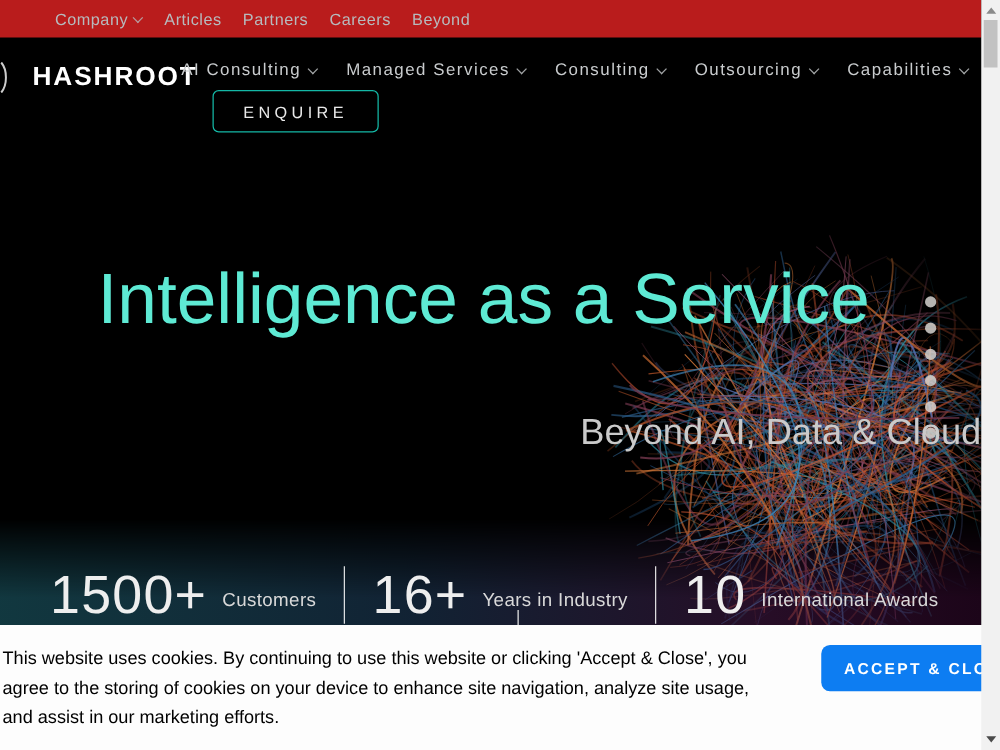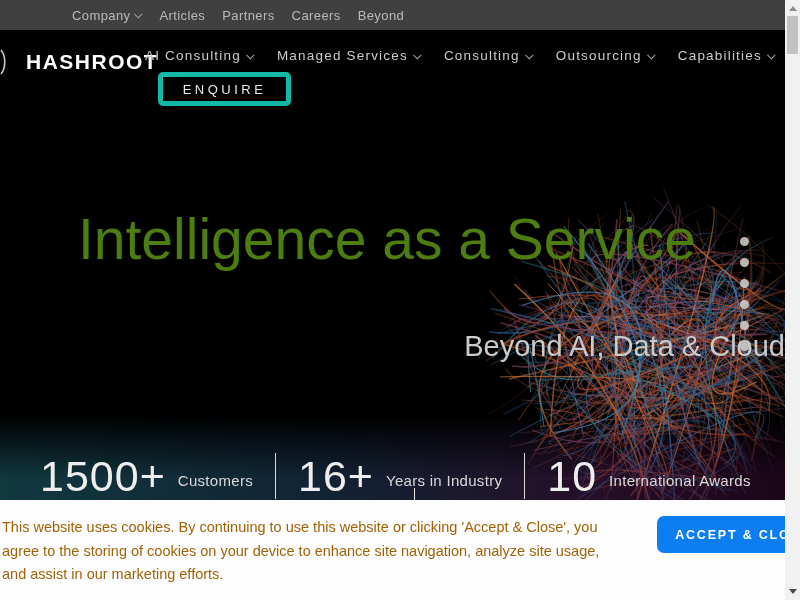--- a/index.html
+++ b/index.html
@@ -1,65 +1,65 @@
 <!DOCTYPE html>
 <html><head>
 <meta charset="utf-8">
 <style>
   * { margin:0; padding:0; box-sizing:border-box; }
   html,body { width:800px; height:600px; overflow:hidden; background:#000;
               font-family:"Liberation Sans", sans-serif; }
   .screen { position:relative; width:800px; height:600px; overflow:hidden; background:#000; }
 
   
-  .topbar { position:absolute; left:0; top:0; width:785px; height:30px; background:#404040;
-            display:flex; align-items:center; padding-left:72px; gap:17px; z-index:6; }
+  .topbar { position:absolute; left:0; top:0; width:785px; height:30px; background:#b91c1c;
+            display:flex; align-items:center; padding-left:44px; gap:17px; z-index:6; }
   .topbar .titem { color:#b7babd; font-size:13px; letter-spacing:.4px; display:flex; align-items:center; gap:6px; cursor:pointer; }
   .chev { width:6px; height:6px; border-left:1.5px solid currentColor; border-bottom:1.5px solid currentColor;
           transform:rotate(-45deg) translateY(-1px); display:inline-block; opacity:.8; }
 
   
   .hero { position:absolute; left:0; top:30px; width:785px; height:470px; background:#000; overflow:hidden; }
   .fiber-svg { position:absolute; left:450px; top:135px; width:360px; height:380px; }
 
   .band { position:absolute; left:0; top:385px; width:785px; height:115px;
           background:linear-gradient(to right, rgba(18,58,66,.96) 0%, rgba(22,44,66,.78) 42%,
                      rgba(70,24,70,.55) 78%, rgba(56,10,50,.5) 100%);
           -webkit-mask-image:linear-gradient(to bottom, transparent 0%, #000 55%);
           mask-image:linear-gradient(to bottom, transparent 0%, #000 55%); }
 
   .logo { position:absolute; left:-7px; top:16px; display:flex; align-items:center; gap:7px; }
   .logo-text { color:#fff; font-size:21px; font-weight:bold; letter-spacing:1.5px; }
 
   .mainnav { position:absolute; left:145px; top:18px; display:flex; align-items:center; gap:23px; }
   .mainnav .nitem { color:#c9ccce; font-size:13.5px; letter-spacing:1.2px; display:flex; align-items:center; gap:7px; cursor:pointer; white-space:nowrap; }
 
-  .enquire { position:absolute; left:158px; top:42px; width:133px; height:34px;
-             background:transparent; border:5px solid #14b8a6; border-radius:5px;
+  .enquire { position:absolute; left:170px; top:42px; width:133px; height:34px;
+             background:transparent; border:1px solid #14b8a6; border-radius:5px;
              color:#e9e9e9; font-size:13px; letter-spacing:3.5px; font-family:inherit; cursor:pointer; }
 
-  .hero-title { position:absolute; left:78px; top:176px; width:700px; color:#4d7c0f;
+  .hero-title { position:absolute; left:78px; top:176px; width:700px; color:#5eead4;
                 font-size:57px; font-weight:300; white-space:nowrap; }
   .hero-subtitle { position:absolute; left:0; top:300px; width:785px; text-align:right;
                    color:#cacaca; font-size:29px; font-weight:300; }
 
   .dots { position:absolute; left:740px; top:207px; display:flex; flex-direction:column; gap:12px; }
   .dot { width:9px; height:9px; border-radius:50%; background:rgba(214,212,208,.85); cursor:pointer; }
 
   .stats { position:absolute; left:40px; top:400px; height:58px; display:flex; align-items:center;margin-top:17px; }
   .stat-value { color:#eeeeee; font-size:43px; font-weight:300; letter-spacing:1px; }
   .stat-label { color:#d9d9d9; font-size:15px; font-weight:300; margin-left:12px; margin-top:8px; letter-spacing:.3px; }
   .stat-group { display:flex; align-items:center; }
   .stat-sep { width:1px; height:46px; background:rgba(255,255,255,.85); margin:0 22px; }
 
   .scroll-tick { position:absolute; left:414px; top:458px; width:1px; height:12px; background:#e8e8e8; }
 
   
   .cookie { position:absolute; left:0; top:500px; width:800px; height:100px; background:#fdfdfd; z-index:5; }
-  .cookie-text { position:absolute; left:2px; top:16px; width:612px; color:#a16207;
+  .cookie-text { position:absolute; left:2px; top:16px; width:612px; color:#000000;
                  font-size:14.5px; line-height:23.5px; }
   .accept-btn { position:absolute; left:657px; top:16px; width:172px; height:37px;
                 background:#0d7df2; border:none; border-radius:7px; color:#fff;
                 font-size:12.5px; font-weight:bold; letter-spacing:1.8px; font-family:inherit; cursor:pointer; }
 
   
   .scrollbar { position:absolute; left:785px; top:0; width:15px; height:600px; background:#f1f1f1; z-index:9; }
   .sb-up { position:absolute; left:4px; top:6px; width:0; height:0;
            border-left:4px solid transparent; border-right:4px solid transparent; border-bottom:5px solid #8a8a8a; cursor:pointer; }
   .sb-thumb { position:absolute; left:2px; top:16px; width:11px; height:38px; background:#c2c2c2; cursor:grab; }

